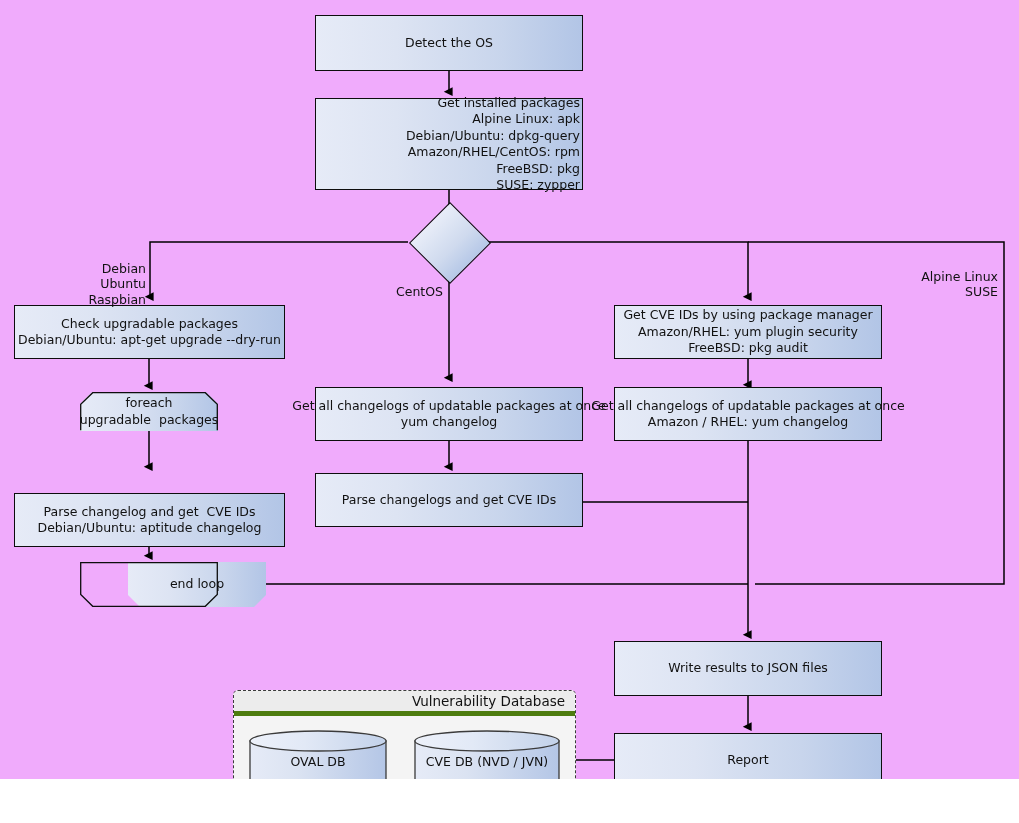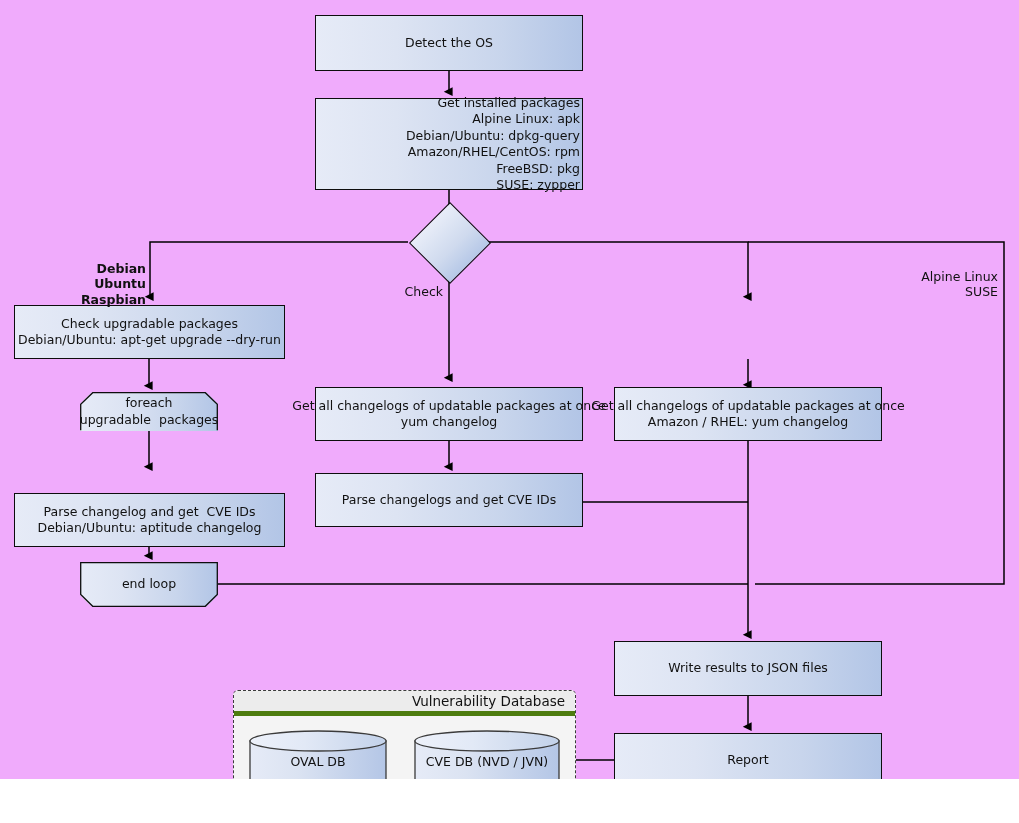--- a/index.html
+++ b/index.html
@@ -64,20 +64,21 @@
     position:absolute;
     text-align:center;
   }
   
   .loop-end{
     clip-path:polygon(0 0,100% 0,100% calc(100% - 12px),calc(100% - 12px) 100%,12px 100%,0 calc(100% - 12px));
     border:none;
     background:
       linear-gradient(to right,#e6ebf7 0%,#dde4f3 30%,#c8d5ec 70%,#b2c5e6 100%);
     position:absolute;
+    margin-left:48px;
   }
   .loop-outline{
     position:absolute;
     z-index:4;
     pointer-events:none;
   }
 
   
   .elabel{
     position:absolute;
@@ -184,27 +185,27 @@
     <span class="txt">Get installed packages
 Alpine Linux: apk
 Debian/Ubuntu: dpkg-query
 Amazon/RHEL/CentOS: rpm
 FreeBSD: pkg
 SUSE: zypper</span>
   </div>
 
   <div class="diamond" style="left:421px;top:214px;width:56px;height:56px;"></div>
 
-  <div class="elabel" style="left:20px;top:245px;width:126px;font-weight:bold;">
+  <div class="elabel" style="left:20px;top:245px;width:126px;">
     <span class="txt" style="white-space:pre;">Debian
 Ubuntu
 Raspbian</span>
   </div>
   <div class="elabel" style="left:325px;top:268px;width:118px;">
-    <span class="txt" style="white-space:pre;">Check</span>
+    <span class="txt" style="white-space:pre;">CentOS</span>
   </div>
   <div class="elabel" style="left:862px;top:253px;width:136px;">
     <span class="txt" style="white-space:pre;">Alpine Linux
 SUSE</span>
   </div>
 
   <div class="node" style="left:14px;top:305px;width:271px;height:54px;">
     <span class="txt">Check upgradable packages
 Debian/Ubuntu: apt-get upgrade --dry-run</span>
   </div>
@@ -231,20 +232,25 @@
 
   <div class="node" style="left:315px;top:387px;width:268px;height:54px;overflow:visible;">
     <span class="txt">Get all changelogs of updatable packages at once
 yum changelog</span>
   </div>
 
   <div class="node" style="left:315px;top:473px;width:268px;height:54px;">
     <span class="txt">Parse changelogs and get CVE IDs</span>
   </div>
 
+  <div class="node" style="left:614px;top:305px;width:268px;height:54px;">
+    <span class="txt">Get CVE IDs by using package manager
+Amazon/RHEL: yum plugin security
+FreeBSD: pkg audit</span>
+  </div>
 
   <div class="node" style="left:614px;top:387px;width:268px;height:54px;overflow:visible;">
     <span class="txt">Get all changelogs of updatable packages at once
 Amazon / RHEL: yum changelog</span>
   </div>
 
   <div class="node" style="left:614px;top:641px;width:268px;height:55px;">
     <span class="txt">Write results to JSON files</span>
   </div>
 

